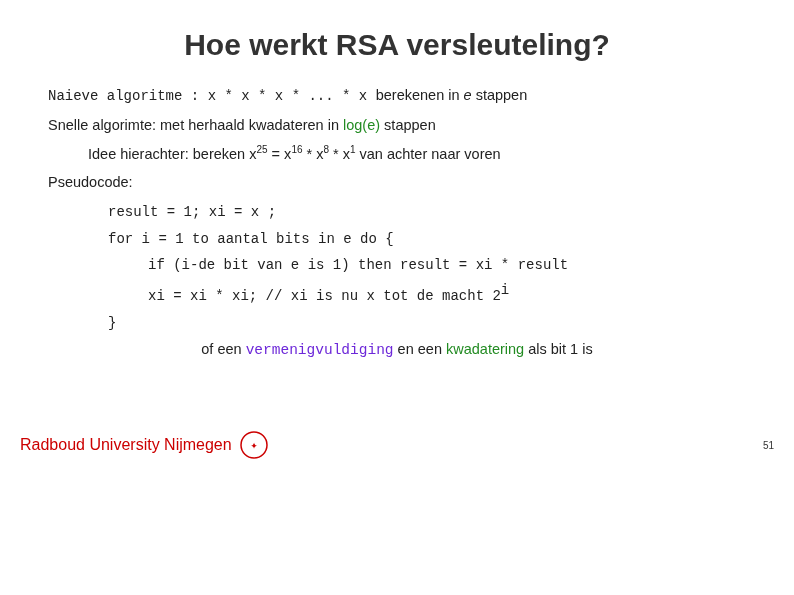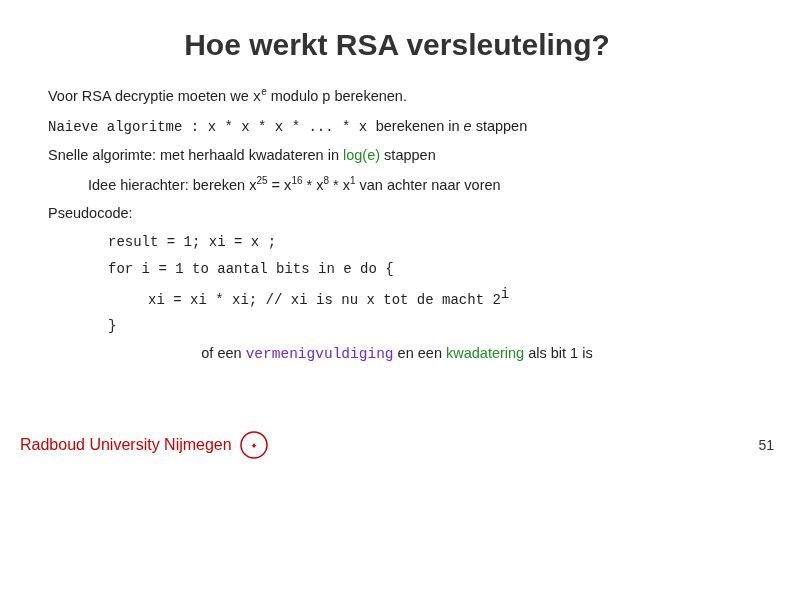--- a/index.html
+++ b/index.html
@@ -61,21 +61,21 @@
       display: flex;
       align-items: center;
       gap: 8px;
     }
     .footer-logo-text {
       color: #cc0000;
       font-size: 16px;
       font-family: Arial, sans-serif;
     }
     .footer-page {
-      font-size: 14px;
+      font-size: 10px;
       color: #333;
       font-family: Arial, sans-serif;
     }
     .logo-circle {
       width: 28px;
       height: 28px;
     }
     .pseudocode-block {
       margin-left: 20px;
       margin-top: 4px;
@@ -84,23 +84,20 @@
   </style>
 </head>
 <body>
 
 <div class="slide">
 
   <div class="title">Hoe werkt RSA versleuteling?</div>
 
   <div class="content-block">
 
-    <div class="line">
-      <span>Voor RSA decryptie moeten we </span><span class="mono">x</span><sup>e</sup><span> modulo p berekenen.</span>
-    </div>
 
     <div class="line">
       <span class="mono">Naieve algoritme :</span><span class="mono">  x * x * x * ... * x  </span><span>berekenen in </span><span style="font-style:italic;">e</span><span> stappen</span>
     </div>
 
     <div class="line">
       <span>Snelle algorimte:</span><span>   met herhaald kwadateren in </span><span class="green">log(e)</span><span> stappen</span>
     </div>
 
     <div class="line indent1">
@@ -114,20 +111,23 @@
     <div class="pseudocode-block">
 
       <div class="line-sm indent1">
         <span class="mono">result = 1;   xi = x ;</span>
       </div>
 
       <div class="line-sm indent1">
         <span class="mono underline">for</span><span class="mono"> i = 1 </span><span class="mono underline">to</span><span class="mono"> aantal bits in e </span><span class="mono underline">do</span><span class="mono"> {</span>
       </div>
 
+      <div class="line-sm indent2">
+        <span class="mono underline">if</span><span class="mono"> (i-de bit van e is 1) </span><span class="mono underline">then</span><span class="mono"> result = xi * result</span>
+      </div>
 
       <div class="line-sm indent2">
         <span class="mono">xi = xi * xi; // xi is nu x tot de macht 2</span><sup class="mono">i</sup>
       </div>
 
       <div class="line-sm indent1">
         <span class="mono">}</span>
       </div>
 
     </div>

